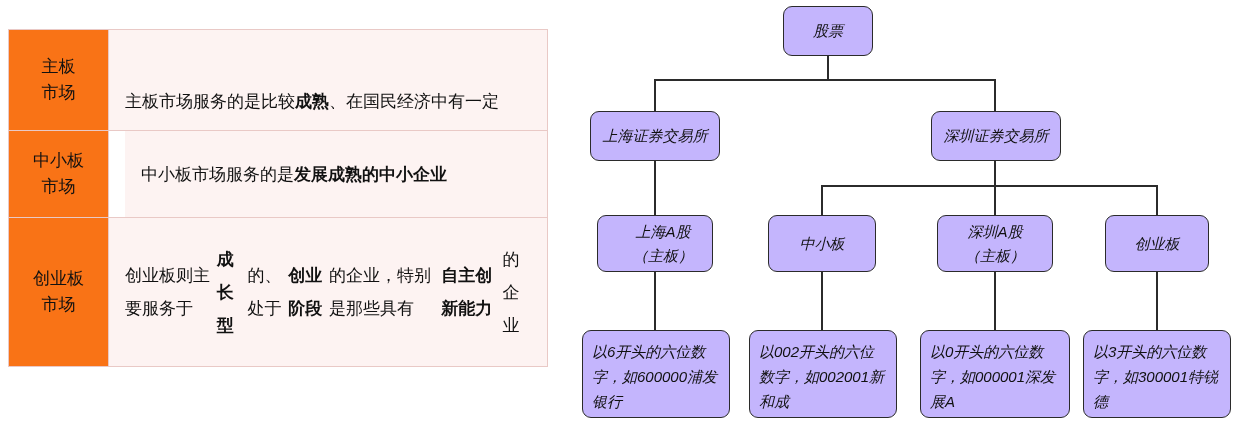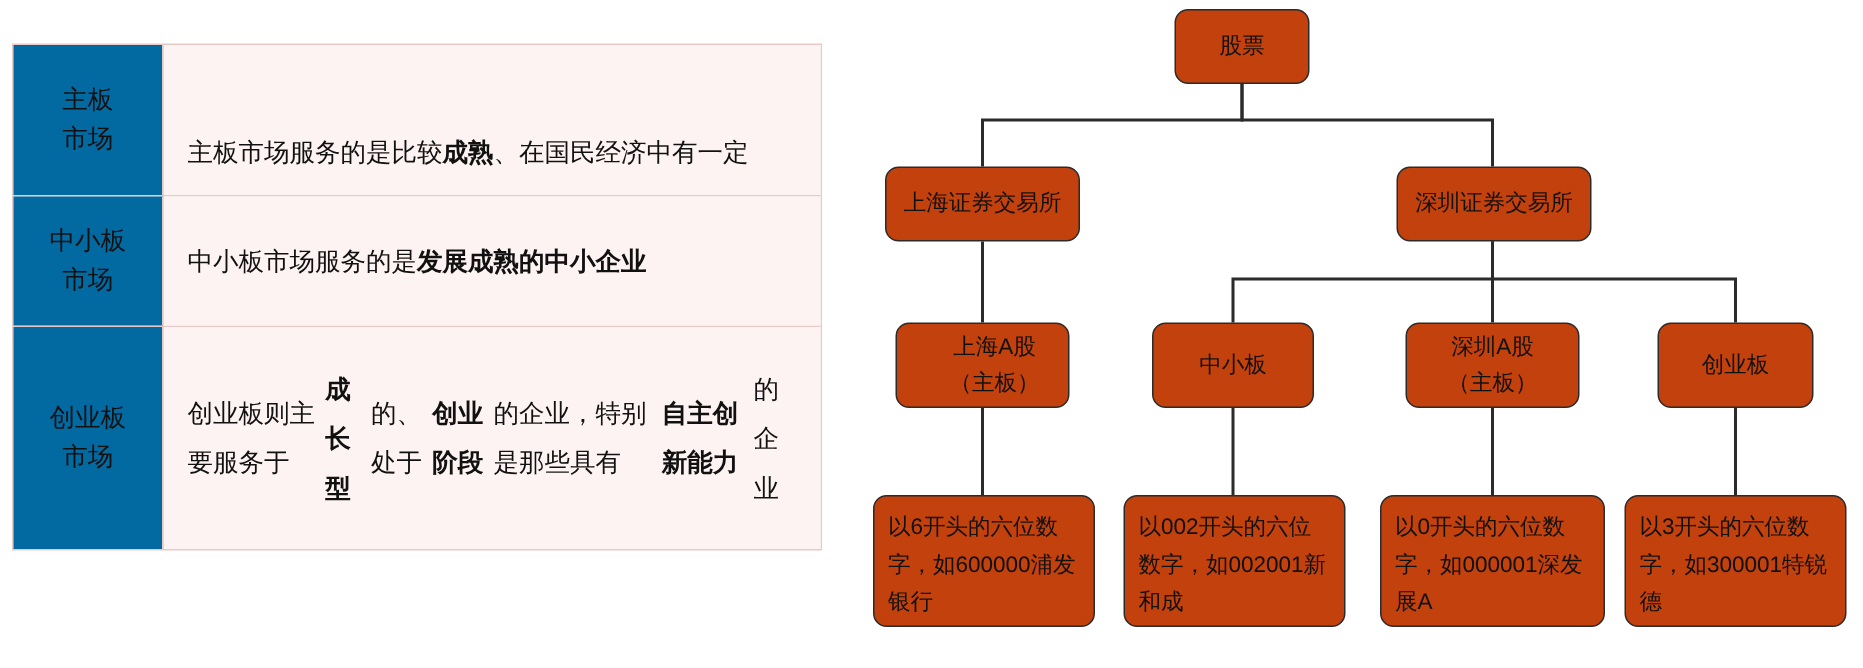--- a/index.html
+++ b/index.html
@@ -32,21 +32,21 @@
   }
   .trow {
     display: flex;
     border-bottom: 1px solid #e9c9c6;
     box-sizing: border-box;
   }
   .trow:last-child { border-bottom: none; }
   .tlabel {
     width: 100px;
     flex: 0 0 100px;
-    background: #0369a1;
+    background: #f97316;
     border-right: 1px solid #e9c9c6;
     box-sizing: border-box;
     display: flex;
     flex-direction: column;
     align-items: center;
     justify-content: center;
     font-size: 17px;
     line-height: 26px;
     color: #111;
     padding: 4px 0;
@@ -56,21 +56,21 @@
     background: #fdf3f2;
     box-sizing: border-box;
     padding: 12px 14px 12px 16px;
     font-size: 17px;
     line-height: 33px;
     color: #111;
   }
   .r1 .tlabel, .r1 .tbody { height: 100px; }
   .r2 .tlabel, .r2 .tbody { height: 86px; }
   .r3 .tlabel, .r3 .tbody { height: 148px; }
-  .r2 .tbody { display: flex; align-items: center; }
+  .r2 .tbody { display: flex; align-items: center; margin-left: 16px; }
   .r1 .tbody { display: flex; align-items: flex-end; }
   .r3 .tbody { display: flex; align-items: center; }
   b { font-weight: bold; }
 
   
   .diagram {
     position: absolute;
     left: 560px;
     top: 0;
     width: 682px;
@@ -80,30 +80,31 @@
     position: absolute;
     left: 0; top: 0;
     width: 682px;
     height: 445px;
   }
   .node {
     position: absolute;
     box-sizing: border-box;
     border: 1px solid #2b2b2b;
     border-radius: 9px;
-    background: #c2410c;
+    background: #c4b5fd;
     display: flex;
     align-items: center;
     justify-content: center;
     text-align: center;
     font-size: 15px;
     line-height: 24px;
     color: #111;
     padding: 2px 4px;
     z-index: 2;
+    font-style: italic;
   }
   .node.leaf {
     align-items: flex-start;
     justify-content: flex-start;
     text-align: left;
     padding: 8px 8px 20px 9px;
     line-height: 25px;
     font-size: 15px;
   }
 </style>

